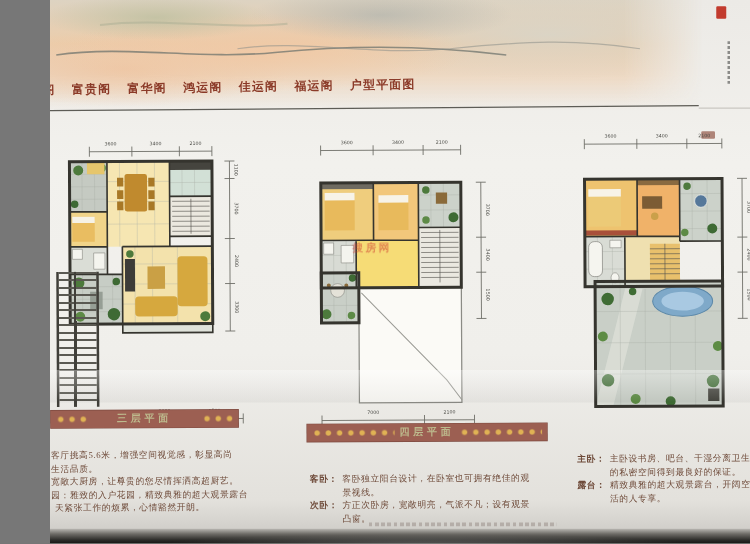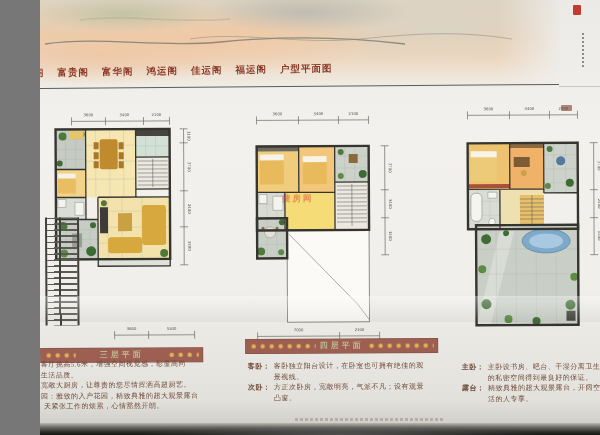--- a/index.html
+++ b/index.html
@@ -310,40 +310,40 @@
           <circle cx="94" cy="222" r="4" fill="#3f6c34"></circle>
       <rect x="124" y="212" width="9" height="10" fill="#45453e"></rect>
     </g>
     <g class="walls">
       <rect class="w-out" x="26" y="44" width="110" height="86"></rect>
       <rect class="w-out" x="34" y="126" width="102" height="100"></rect>
       <path class="w-in" d="M68 44 V90 M102 44 V94 M26 90 H102 M102 94 H136 M58 90 V130 M26 130 H58"></path>
     </g>
   </svg>
 
-  <div class="banner" style="left:0;top:347px;width:162px;gap:20px;">
+  <div class="banner" style="left:0;top:327px;width:150px;gap:20px;">
     <span class="orn"></span>
     <span class="banner-title">三层平面</span>
     <span class="orn"></span>
   </div>
   <div class="banner" style="left:205px;top:339px;width:192px;">
     <span class="orn"></span>
     <span class="banner-title">四层平面</span>
     <span class="orn"></span>
   </div>
 
   <div class="desc" style="left:0;top:358px;width:152px;">
     <div class="line">客厅挑高5.6米，增强空间视觉感，彰显高尚</div>
     <div class="line">生活品质。</div>
     <div class="line">宽敞大厨房，让尊贵的您尽情挥洒高超厨艺。</div>
     <div class="line">园：雅致的入户花园，精致典雅的超大观景露台</div>
     <div class="line indent">天紧张工作的烦累，心情豁然开朗。</div>
   </div>
 
-  <div class="desc" style="left:207px;top:361px;width:182px;">
+  <div class="desc" style="left:207px;top:378px;width:182px;">
     <div class="desc-row">
       <span class="desc-label">客卧：</span>
       <span class="desc-text">客卧独立阳台设计，在卧室也可拥有绝佳的观景视线。</span>
     </div>
     <div class="desc-row">
       <span class="desc-label">次卧：</span>
       <span class="desc-text">方正次卧房，宽敞明亮，气派不凡；设有观景凸窗。</span>
     </div>
   </div>
 

